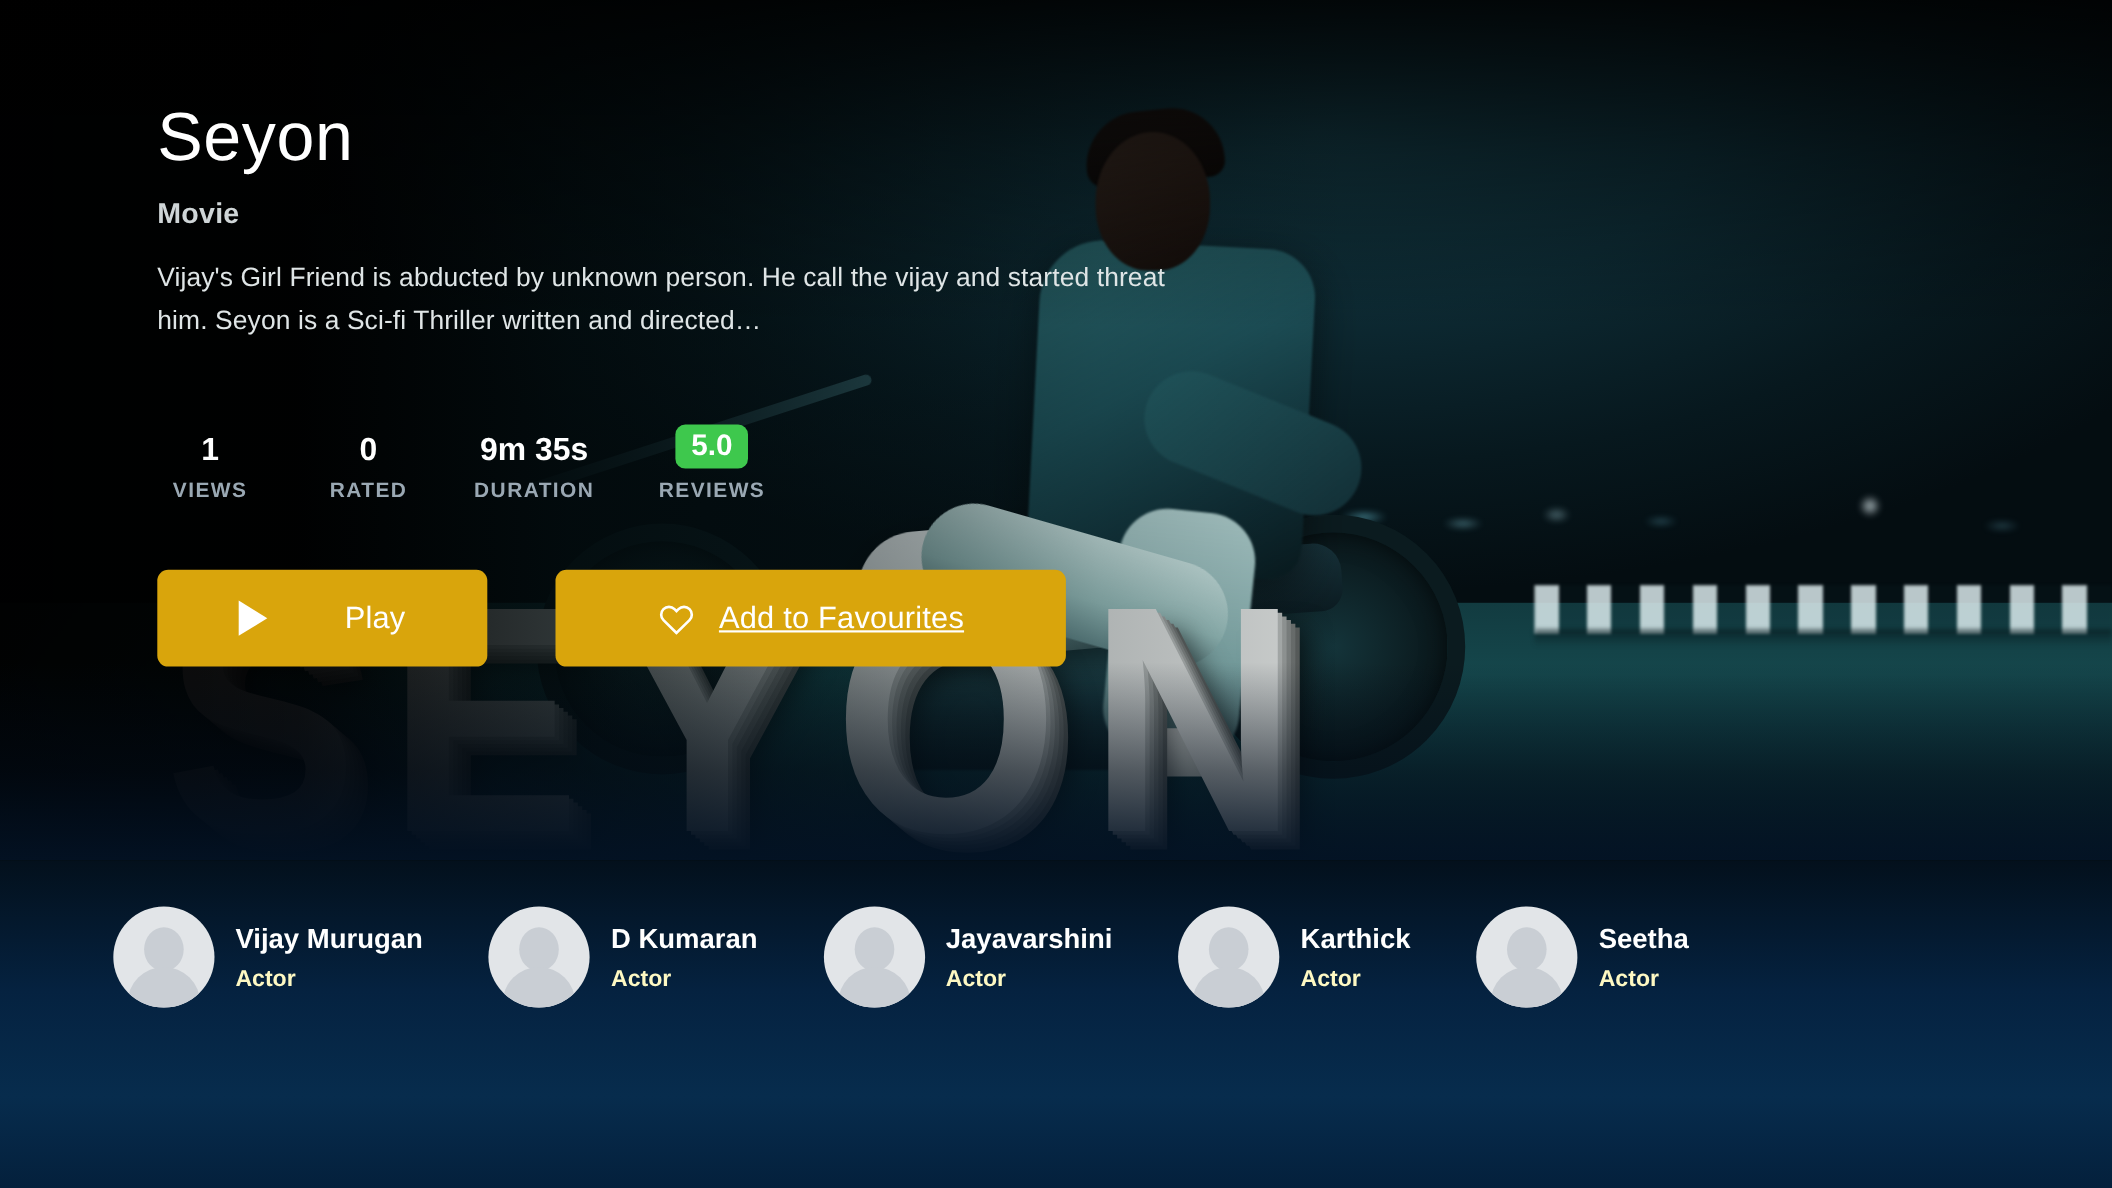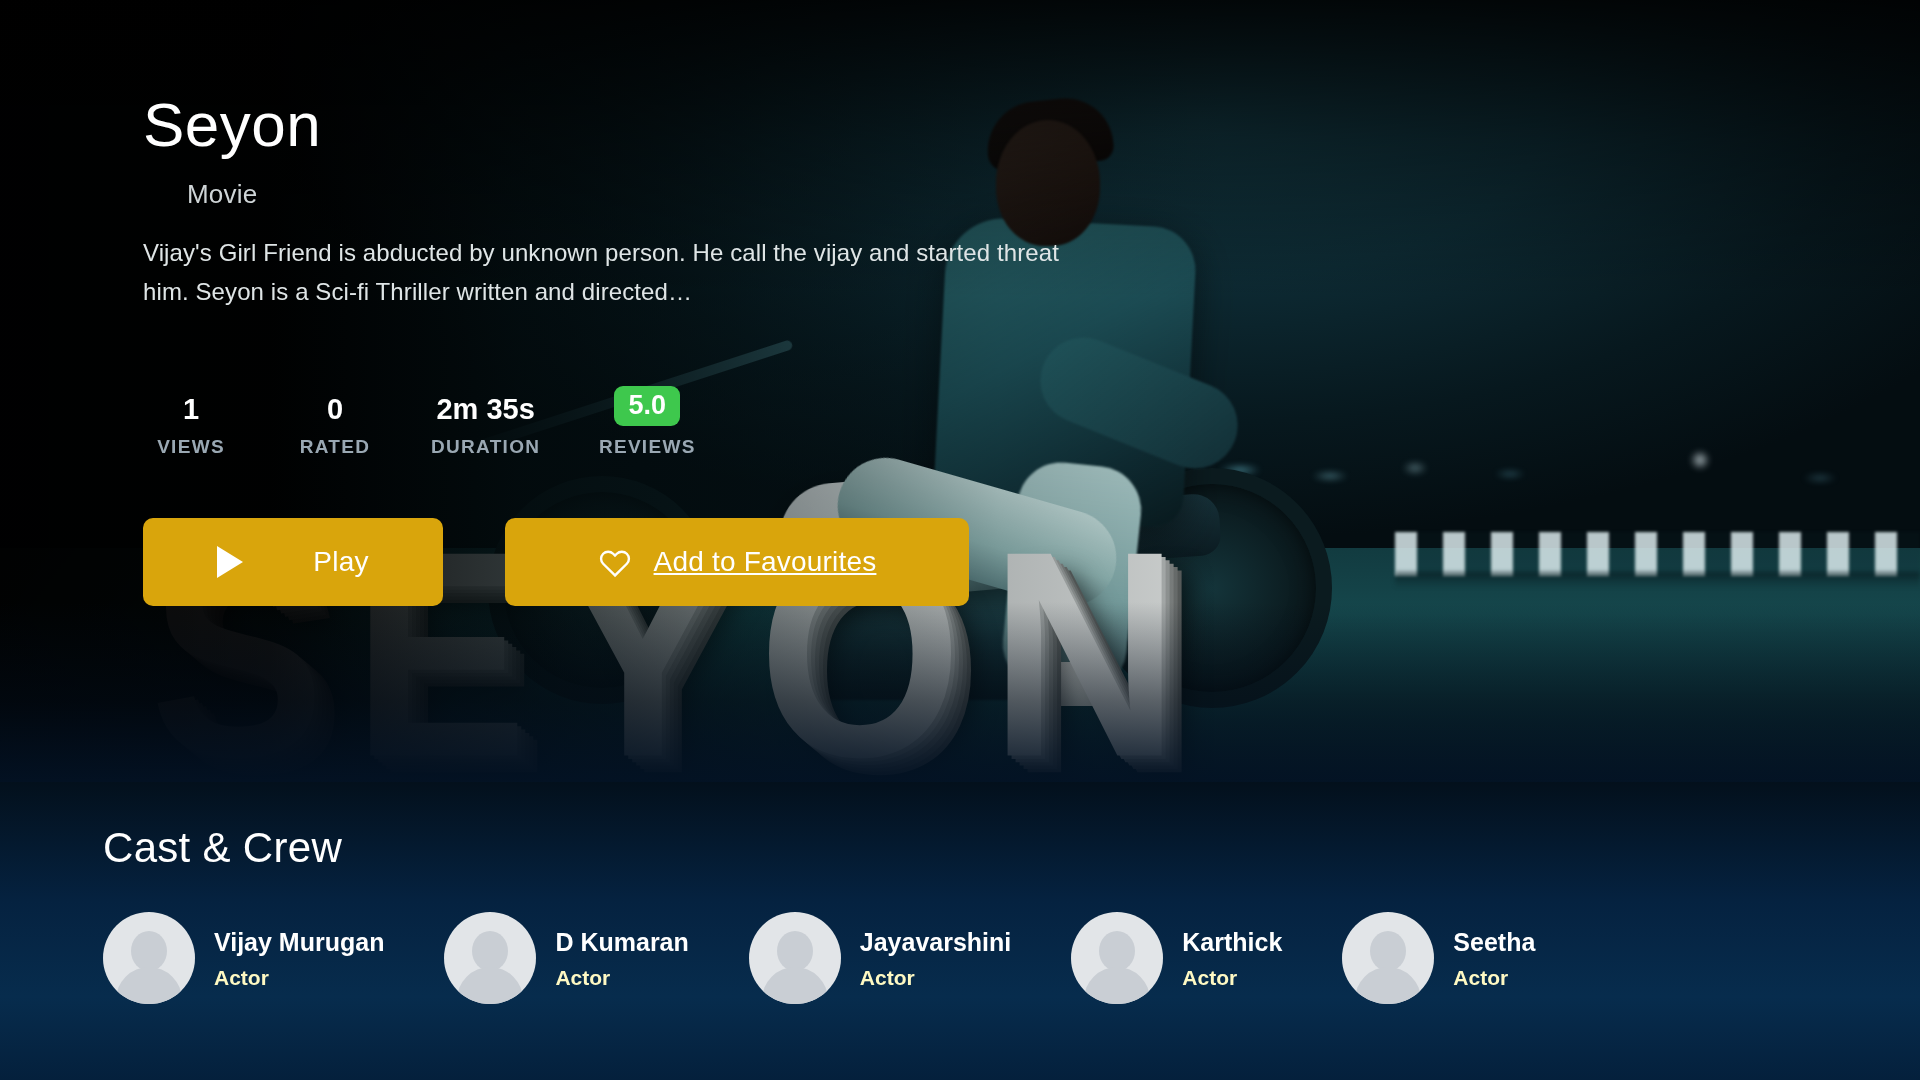--- a/index.html
+++ b/index.html
@@ -164,23 +164,22 @@
     background:linear-gradient(180deg, rgba(2,10,20,0) 0%, rgba(2,12,24,.55) 55%, rgba(3,18,36,.95) 100%);
   }
 
   
   .hero-content{ position:absolute; left:143px; top:92px; width:1100px; }
   .movie-title{
     font-size:62px; font-weight:400; color:#ffffff; letter-spacing:.5px;
     line-height:1.05; margin-bottom:22px;
   }
   .movie-type{
-    font-size:26px; font-weight:400; color:#cfd5d7; letter-spacing:.2px;
+    font-size:26px; font-weight:700; color:#cfd5d7; letter-spacing:.2px;
     margin-bottom:24px;
-    margin-left:44px;
   }
   .movie-desc{
     font-size:24px; font-weight:400; color:#dfe5e6; line-height:1.62;
     max-width:942px; letter-spacing:.1px;
   }
 
   .stats{ display:flex; align-items:flex-end; margin-top:46px; }
   .stat{ text-align:center; min-width:96px; }
   .stat + .stat{ margin-left:48px; }
   .stat-value{ font-size:29px; font-weight:700; color:#ffffff; line-height:1.1; }
@@ -293,21 +292,21 @@
       <div class="stats">
         <div class="stat">
           <div class="stat-value">1</div>
           <div class="stat-label">VIEWS</div>
         </div>
         <div class="stat">
           <div class="stat-value">0</div>
           <div class="stat-label">RATED</div>
         </div>
         <div class="stat">
-          <div class="stat-value">2m 35s</div>
+          <div class="stat-value">9m 35s</div>
           <div class="stat-label">DURATION</div>
         </div>
         <div class="stat reviews">
           <div class="stat-value">
             <span class="badge">5.0</span>
           </div>
           <div class="stat-label">REVIEWS</div>
         </div>
       </div>
 
@@ -326,21 +325,20 @@
           </span>
           <span>Add to Favourites</span>
         </button>
       </div>
     </div>
   </div>
 
   <div class="cast">
     <div class="cast-bg"></div>
     <div class="cast-inner">
-      <div class="cast-heading">Cast &amp; Crew</div>
 
       <div class="cast-list">
 
         <div class="cast-item">
           <div class="avatar">
             <div class="a-head"></div>
               <div class="a-body"></div>
           </div>
           <div class="cast-text">
             <div class="cast-name">Vijay Murugan</div>

